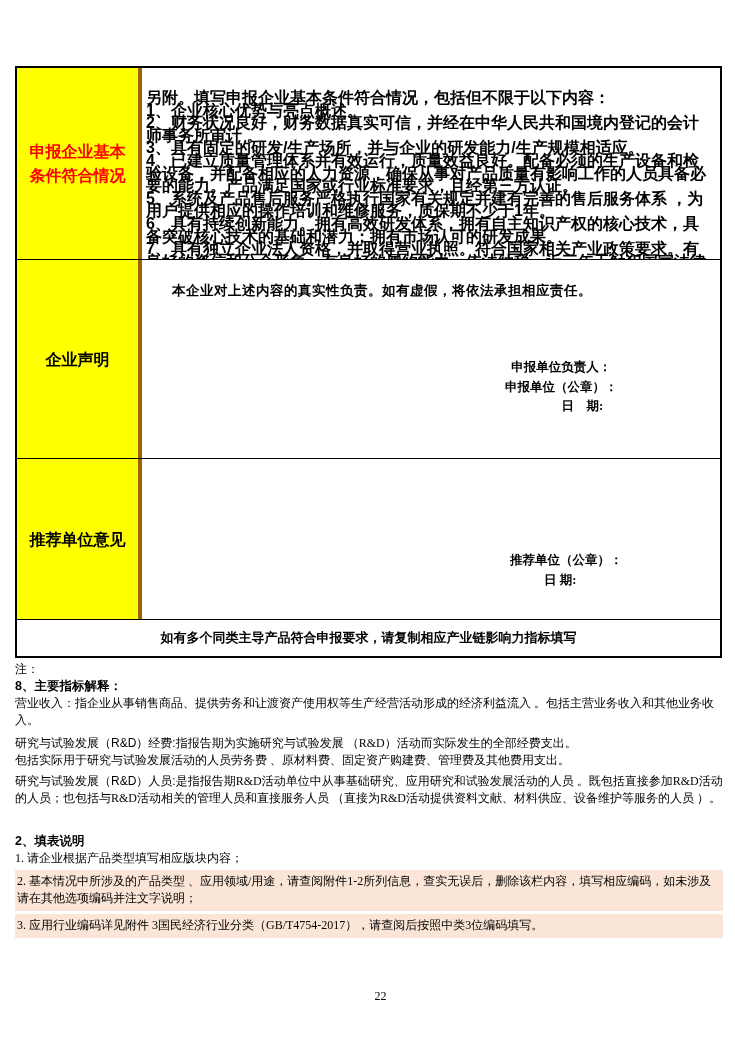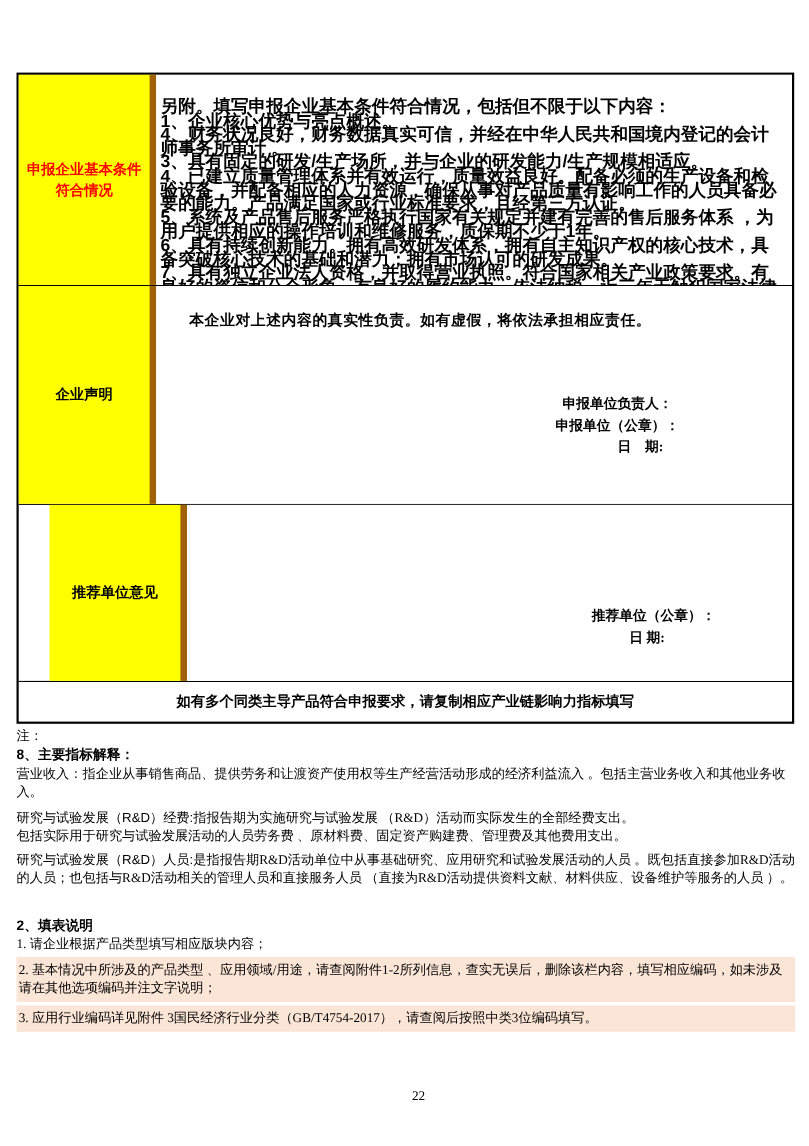--- a/index.html
+++ b/index.html
@@ -16,31 +16,31 @@
   
   .doc-table{
     position:absolute;left:15px;top:66px;width:707px;height:592px;
     border:2px solid #000;box-sizing:border-box;
     display:flex;flex-direction:column;
   }
   .t-row{display:flex;border-bottom:1px solid #000;box-sizing:border-box;}
   .t-row:last-child{border-bottom:none;}
   .t-label{
     width:125px;min-width:125px;background:var(--yellow,#FFFF00);
-    border-right:6px solid #a16207;box-sizing:border-box;
+    border-right:4px solid #a16207;box-sizing:border-box;
     display:flex;align-items:center;justify-content:center;text-align:center;
-    font-weight:bold;font-size:13px;line-height:1.45;
+    font-weight:bold;font-size:16px;line-height:1.45;
     padding:2px 6px;
   }
   .t-label.red{color:var(--red,#FF0000);}
   .t-content{flex:1;position:relative;box-sizing:border-box;background:#fff;}
 
   .row-basic{height:192px;}
   .row-decl{height:201px;}
-  .row-recc{height:162px;padding-left:28px;}
+  .row-recc{height:162px;}
   .row-foot{height:36px;}
 
   .basic-text{
     padding:24px 8px 0 4px;
     font-size:16px;font-weight:bold;line-height:12.6px;
     font-family:"Liberation Sans",sans-serif;
   }
   .basic-text div{margin:0;}
 
   .decl-line{
@@ -94,21 +94,21 @@
 <div class="page">
 
   <div class="doc-table">
 
     <div class="t-row row-basic">
       <div class="t-label red">申报企业基本条件符合情况</div>
       <div class="t-content">
         <div class="basic-text">
           <div>另附。填写申报企业基本条件符合情况，包括但不限于以下内容：</div>
           <div>1、企业核心优势与亮点概述。</div>
-          <div>4、财务状况良好，财务数据真实可信，并经在中华人民共和国境内登记的会计师事务所审计 。</div>
+          <div>2、财务状况良好，财务数据真实可信，并经在中华人民共和国境内登记的会计师事务所审计 。</div>
           <div>3、具有固定的研发/生产场所，并与企业的研发能力/生产规模相适应。</div>
           <div>4、已建立质量管理体系并有效运行，质量效益良好。配备必须的生产设备和检验设备，并配备相应的人力资源，确保从事对产品质量有影响工作的人员具备必要的能力。产品满足国家或行业标准要求，且经第三方认证。</div>
           <div>5、系统及产品售后服务严格执行国家有关规定并建有完善的售后服务体系 ，为用户提供相应的操作培训和维修服务，质保期不少于1年。</div>
           <div>6、具有持续创新能力。拥有高效研发体系，拥有自主知识产权的核心技术，具备突破核心技术的基础和潜力；拥有市场认可的研发成果。</div>
           <div>7、具有独立企业法人资格，并取得营业执照。符合国家相关产业政策要求。有良好的资信和公众形象，有良好的履约能力，依法纳税，近三年无触犯国家法律法规的行为、无不正当竞争行为。</div>
         </div>
       </div>
     </div>
 
     <div class="t-row row-decl">

